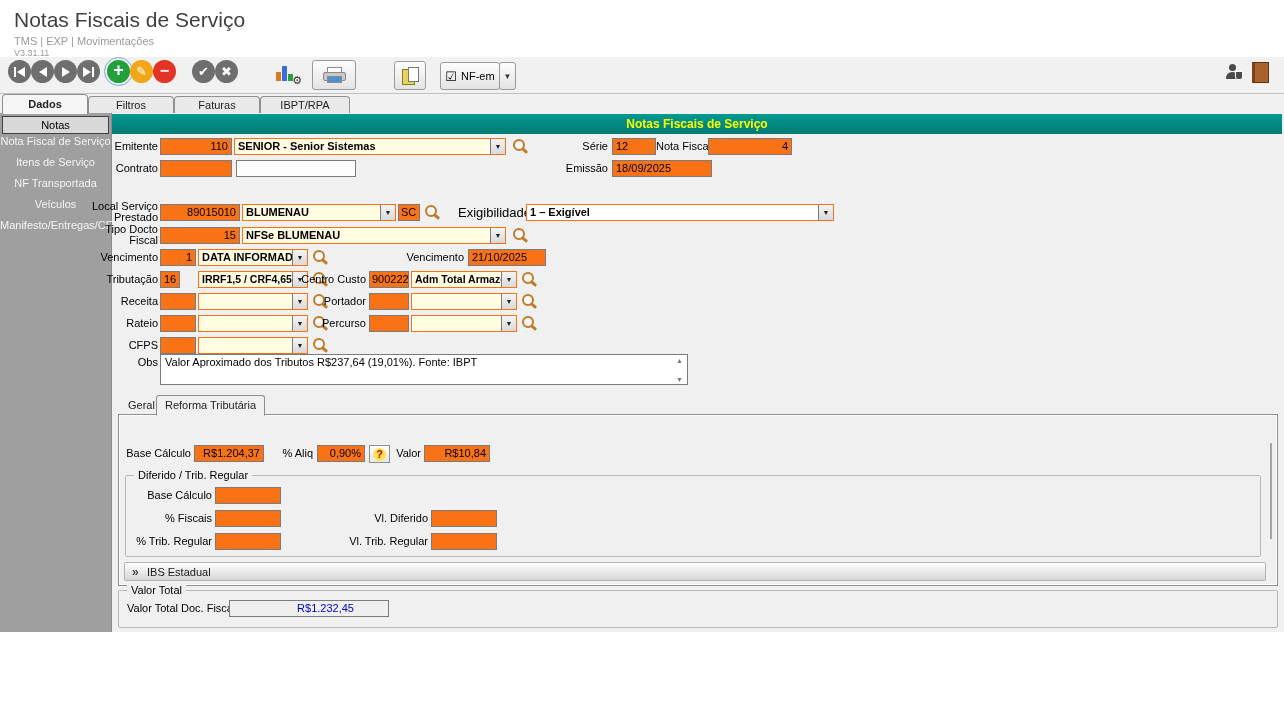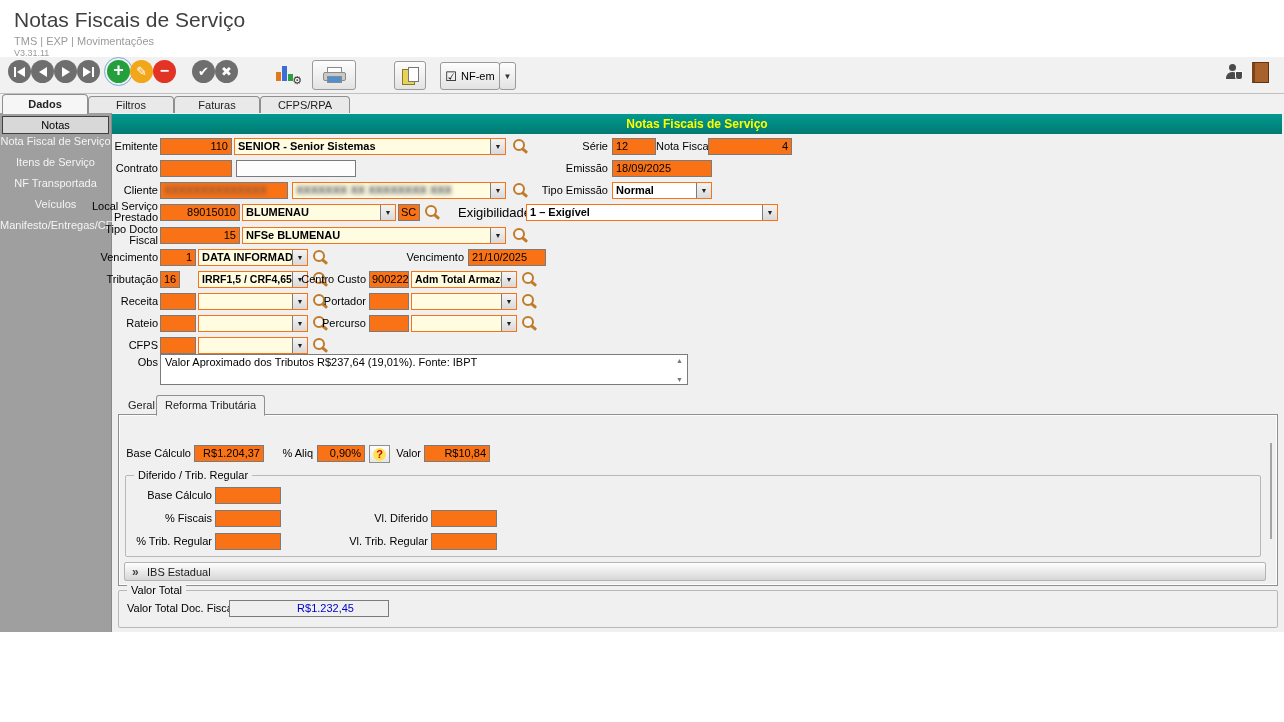--- a/index.html
+++ b/index.html
@@ -154,21 +154,21 @@
         <span class="bodyp"></span>
         <span class="shield"></span>
       </div>
     <div class="door"></div>
   </div>
 
   <div class="tabstrip">
     <div class="ttab active" style="left:2px;width:84px">Dados</div>
     <div class="ttab" style="left:88px;width:84px">Filtros</div>
     <div class="ttab" style="left:174px;width:84px">Faturas</div>
-    <div class="ttab" style="left:260px;width:88px">CFPS/RPA</div>
+    <div class="ttab" style="left:260px;width:88px">IBPT/RPA</div>
   </div>
 
   <div class="mainbg"></div>
   <div class="sidebar">
     <div class="side-head">Notas</div>
     <div class="side-item" style="top:21px">Nota Fiscal de Serviço</div>
     <div class="side-item" style="top:42px">Itens de Serviço</div>
     <div class="side-item" style="top:63px">NF Transportada</div>
     <div class="side-item" style="top:84px">Veículos</div>
     <div class="side-item" style="top:105px">Manifesto/Entregas/CF</div>
@@ -187,39 +187,31 @@
   </div>
 
   <div class="row" style="top:160px">
     <span class="lbl" style="left:56px;width:102px">Contrato</span>
     <div class="inp" style="left:160px;width:72px"></div>
     <div class="inp ro2" style="left:236px;width:120px"></div>
     <span class="lbl" style="left:546px;width:62px">Emissão</span>
     <div class="inp" style="left:612px;width:100px">18/09/2025</div>
   </div>
 
-  <div class="row" style="top:182px">
-    <span class="lbl" style="left:56px;width:102px">Cliente</span>
-    <div class="inp" style="left:160px;width:128px"><span class="blurred">XXXXXXXXXXXXXX</span></div>
-    <div class="combo" style="left:292px;width:214px"><span class="blurred">XXXXXXX XX XXXXXXXX XXX</span><span class="arrow">▼</span></div>
-    <span class="mag" style="left:512px"></span>
-    <span class="lbl" style="left:530px;width:78px">Tipo Emissão</span>
-    <div class="combo white" style="left:612px;width:100px"><span>Normal</span><span class="arrow">▼</span></div>
-  </div>
 
   <div class="row" style="top:204px">
     <span class="lbl2" style="left:40px;width:118px;top:-3px">
       <span>Local Serviço</span><br><span>Prestado</span>
     </span>
     <div class="inp num" style="left:160px;width:80px">89015010</div>
     <div class="combo" style="left:242px;width:154px"><span>BLUMENAU</span><span class="arrow">▼</span></div>
     <div class="inp" style="left:398px;width:22px;padding:0 2px">SC</div>
     <span class="mag" style="left:424px"></span>
     <span class="lbl" style="left:458px;width:84px;font-size:13px">Exigibilidade ISS</span>
-    <div class="combo white" style="left:526px;width:252px"><span>1 – Exigível</span><span class="arrow">▼</span></div>
+    <div class="combo white" style="left:526px;width:308px"><span>1 – Exigível</span><span class="arrow">▼</span></div>
   </div>
 
   <div class="row" style="top:227px">
     <span class="lbl2" style="left:40px;width:118px;top:-3px">
       <span>Tipo Docto</span><br><span>Fiscal</span>
     </span>
     <div class="inp num" style="left:160px;width:80px">15</div>
     <div class="combo" style="left:242px;width:264px"><span>NFSe BLUMENAU</span><span class="arrow">▼</span></div>
     <span class="mag" style="left:512px"></span>
   </div>

